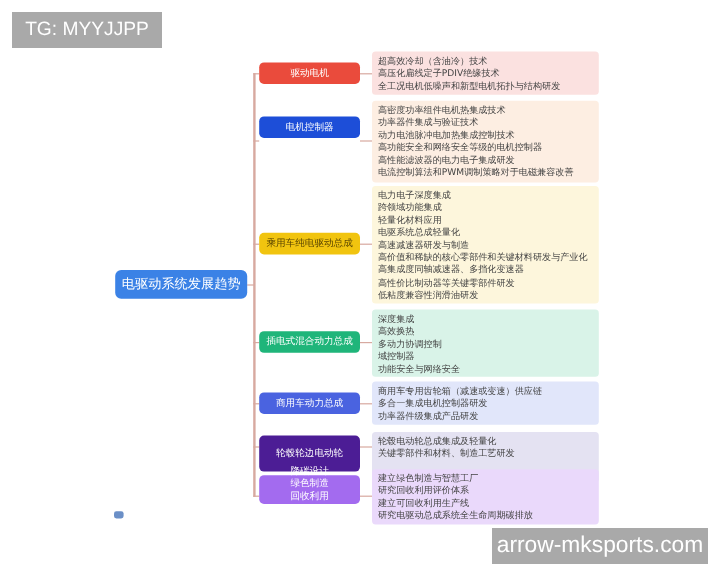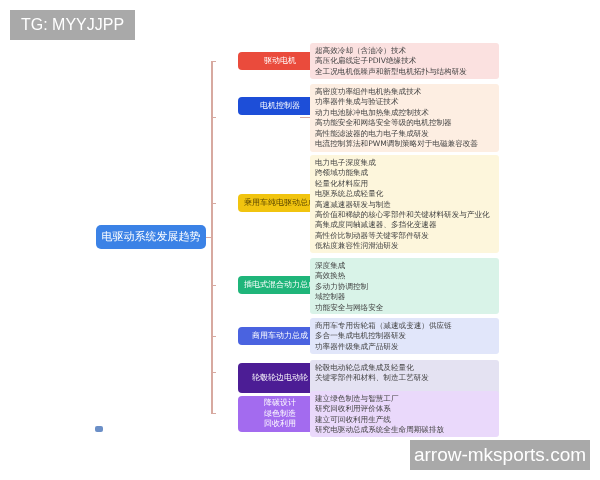--- a/index.html
+++ b/index.html
@@ -5,21 +5,21 @@
   html, body { margin:0; padding:0; }
   body { width:600px; height:480px; background:#ffffff; position:relative; overflow:hidden;
          font-family:"DejaVu Sans", sans-serif; }
   .wm { position:absolute; background:#a9a9a9; color:#ffffff; font-family:"Liberation Sans", sans-serif; }
   .wm-top { left:10px; top:10px; width:125px; height:30px; font-size:16px; line-height:30px; text-align:center; }
   .wm-bottom { left:410px; top:440px; width:180px; height:30px; font-size:19px; line-height:30px; text-align:center; }
   .root { position:absolute; left:96px; top:225px; width:110px; height:24px; border-radius:5px;
           background:#3b82e6; color:#fff; font-size:11px; line-height:24px; text-align:center; }
   .line { position:absolute; background:#d7a9a0; }
   .node { position:absolute; left:216px; width:84px; border-radius:4px; color:#fff;
-          font-size:8px; text-align:center; display:flex; align-items:center; justify-content:center; line-height:1.35;margin-left:22px; }
+          font-size:8px; text-align:center; display:flex; align-items:center; justify-content:center; line-height:1.35; }
   .box { position:absolute; left:310px; width:189px; border-radius:3px; color:#444;
          font-size:7.6px; line-height:10.4px; padding:3px 5px; box-sizing:border-box; }
   .box div { white-space:nowrap; overflow:hidden; }
   .small-icon { position:absolute; left:95px; top:426px; width:8px; height:6px; border-radius:2px; background:#6b8fc7; }
 </style>
 </head>
 <body>
 
 <div class="wm wm-top">TG: MYYJJPP</div>
 
@@ -87,21 +87,21 @@
   <div>多合一集成电机控制器研发</div>
   <div>功率器件级集成产品研发</div>
 </div>
 
 <div class="node" style="top:363px;height:30px;background:#4c1d95;">轮毂轮边电动轮</div>
 <div class="box" style="top:360px;height:42px;background:#e4e2f2;">
   <div>轮毂电动轮总成集成及轻量化</div>
   <div>关键零部件和材料、制造工艺研发</div>
 </div>
 
-<div class="node" style="top:396px;height:36px;background:#a36bef;flex-direction:column;">
+<div class="node" style="top:396px;height:24px;background:#a36bef;flex-direction:column;justify-content:flex-end;">
   <span>降碳设计</span>
   <span>绿色制造</span>
   <span>回收利用</span>
 </div>
 <div class="box" style="top:391px;height:46px;background:#ead9fb;">
   <div>建立绿色制造与智慧工厂</div>
   <div>研究回收利用评价体系</div>
   <div>建立可回收利用生产线</div>
   <div>研究电驱动总成系统全生命周期碳排放</div>
 </div>

